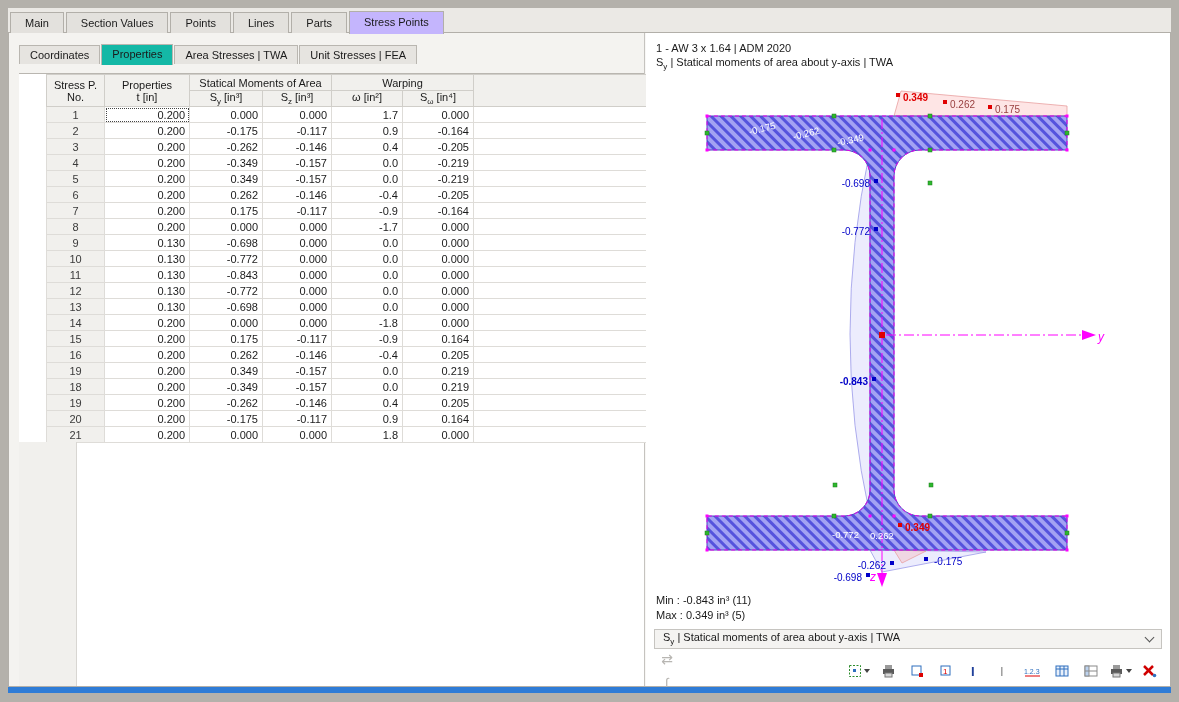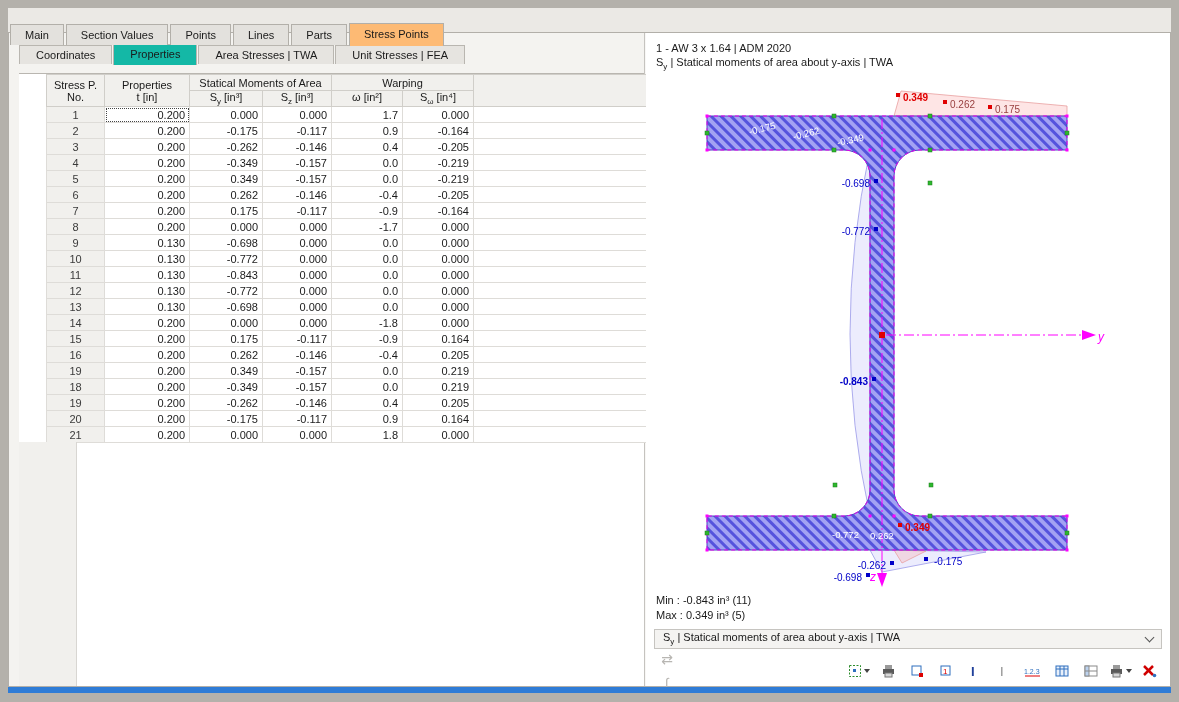--- a/index.html
+++ b/index.html
@@ -2,31 +2,31 @@
 <html style="--section_light: #a3a2f3; --section_dark: #5553dd; --outline: #ee00ee; --axis: #ff00ff; --green: #2db82d; --blue: #0000c8; --red: #e00000; --darkred: #994040; --accent: #2f7cd6;"><head>
 <meta charset="utf-8">
 <style>
   * { margin:0; padding:0; box-sizing:border-box; font-family:"Liberation Sans", sans-serif; }
   html,body { width:1179px; height:702px; }
   body { position:relative; overflow:hidden; background:#b4b1ab; font-size:11px; color:#1a1a1a; }
 
   #window { position:absolute; left:8px; top:8px; right:8px; bottom:15px; background:#ebe9e5; }
 
   
-  .tabbar { position:absolute; left:2px; top:14px; height:23px; display:flex; align-items:flex-end; z-index:3; }
+  .tabbar { position:absolute; left:2px; top:2px; height:23px; display:flex; align-items:flex-end; z-index:3; }
   .tab { padding:4px 14px 4px; border:1px solid #b2afa9; border-bottom:none; background:#e3e1dd;
          margin-right:2px; cursor:default; white-space:nowrap; }
-  .tab.active { background:#fdba74; padding-bottom:6px; margin-bottom:-1px; }
+  .tab.active { background:#c4b5fd; padding-bottom:6px; margin-bottom:-1px; }
 
   #content { position:absolute; left:0; top:24px; right:0; bottom:0; background:#f8f7f5; border:1px solid #b2afa9; }
 
   
   #left-pane { position:absolute; left:0; top:0; bottom:0; width:636px; border-right:1px solid #c5c3bf; background:#f4f3f0; }
   .subtabbar { position:absolute; left:10px; top:9px; height:22px; display:flex; align-items:flex-end; z-index:2; }
-  .subtab { padding:3px 16px 3px; border:1px solid #b9b6b0; border-bottom:none; background:#e6e4e0; margin-right:1px; white-space:nowrap; }
+  .subtab { padding:3px 10px 3px; border:1px solid #b9b6b0; border-bottom:none; background:#e6e4e0; margin-right:1px; white-space:nowrap; }
   .subtab.active { background:#14b8a6; padding-bottom:5px; margin-bottom:-1px; }
 
   #table-region { position:absolute; left:10px; top:40px; right:0; bottom:0; background:#ffffff; border-top:1px solid #b9b6b0; }
   #no-col-extension { position:absolute; left:0; top:368px; bottom:0; width:58px; background:#f1f0ed; border-right:1px solid #d8d6d2; }
 
   table#ptable { border-collapse:collapse; table-layout:fixed; width:626px;margin-left:27px; }
   #ptable th, #ptable td { border:1px solid #dedcd8; height:16px; padding:0 4px; overflow:hidden; white-space:nowrap; font-weight:normal; }
   #ptable thead th { background:#f1f0ed; border-color:#d0cec9; text-align:center; vertical-align:middle; }
   #ptable td.c-no { background:#f1f0ed; text-align:center; color:#3a3a3a; }
   #ptable td { text-align:right; }

